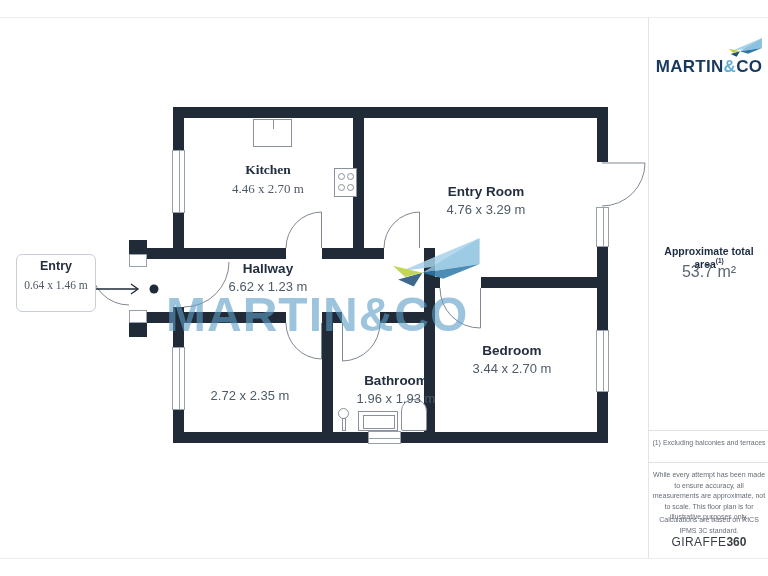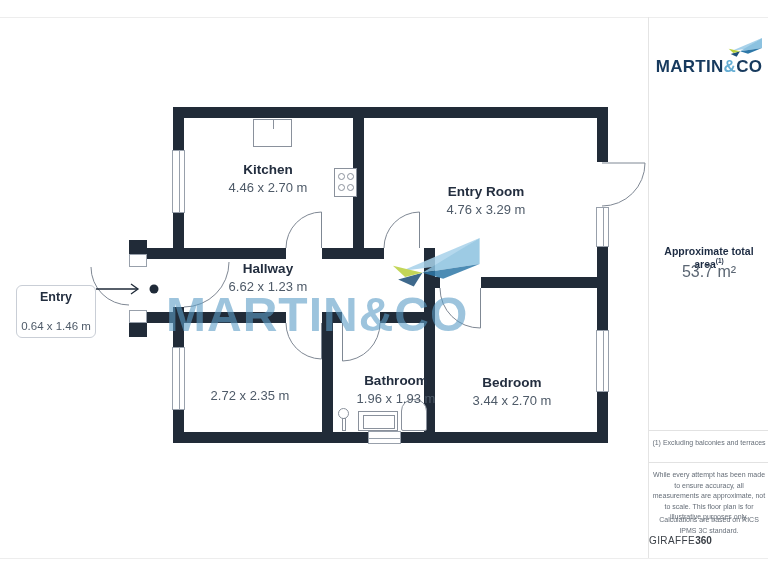--- a/index.html
+++ b/index.html
@@ -11,40 +11,40 @@
   .gap{position:absolute;background:#fff;}
   .window{position:absolute;background:#fff;border:1px solid #98a0ab;box-sizing:border-box;}
   .window .mid-v{position:absolute;left:50%;top:0;width:1px;height:100%;background:#98a0ab;}
   .window .mid-h{position:absolute;top:50%;left:0;height:1px;width:100%;background:#98a0ab;}
   .fixture{position:absolute;background:#fff;border:1px solid #8a919c;box-sizing:border-box;}
   .burner{position:absolute;width:7px;height:7px;border:1px solid #8a919c;border-radius:50%;box-sizing:border-box;}
   .overlay{position:absolute;left:0;top:0;pointer-events:none;}
   .room-label{position:absolute;text-align:center;transform:translateX(-50%);white-space:nowrap;z-index:7;}
   .room-name{font-size:13.5px;font-weight:bold;color:#232e3f;}
   .room-dims{font-size:13px;color:#4e5a68;margin-top:3px;}
-  .entry-box{position:absolute;left:16px;top:285px;width:78px;background:#fff;border:1px solid #c9ced6;
-             border-radius:6px;text-align:center;padding:4px 0 5px;z-index:8;}
+  .entry-box{position:absolute;left:16px;top:254px;width:78px;background:#fff;border:1px solid #c9ced6;
+             border-radius:6px;text-align:center;padding:4px 0 20px;z-index:8;}
   .entry-box .room-name{font-size:12.5px;}
-  .entry-box .room-dims{font-size:11.5px;margin-top:16px;}
+  .entry-box .room-dims{font-size:11.5px;margin-top:6px;font-family:Liberation Serif, serif;}
   .wm-text{position:absolute;left:166px;top:287px;font-size:48px;font-weight:bold;letter-spacing:1px;
            color:rgba(91,156,198,0.60);white-space:nowrap;z-index:6;}
   .wm-bird{position:absolute;left:392px;top:238px;width:92px;height:52px;opacity:.85;z-index:6;}
   
   .sidebar{position:absolute;left:648px;top:17px;width:120px;height:541px;border-left:1px solid #e4e4e4;}
   .sb-div{position:absolute;left:0;width:100%;height:1px;background:#e2e2e2;}
   .sb-logo{position:absolute;top:40px;left:0;width:100%;text-align:center;font-size:17px;font-weight:bold;
            letter-spacing:.3px;color:#173a5e;white-space:nowrap;}
   .sb-logo .amp{color:#66aed4;}
   .sb-bird{position:absolute;top:21px;right:5px;width:36px;height:20px;}
   .sb-area-label{position:absolute;top:228px;left:0;width:100%;text-align:center;font-size:10.5px;
                  font-weight:bold;color:#1c2b42;}
   .sb-area-label sup{font-size:6.5px;}
   .sb-area-value{position:absolute;top:246px;left:0;width:100%;text-align:center;font-size:16px;color:#5b6673;}
   .sb-small{position:absolute;left:3px;width:114px;text-align:center;font-size:7px;line-height:1.5;color:#666e78;}
-  .sb-giraffe{position:absolute;top:518px;left:0;width:100%;text-align:left;font-size:10px;color:#3a3f46;
+  .sb-giraffe{position:absolute;top:518px;left:0;width:100%;text-align:center;font-size:12px;color:#3a3f46;
               letter-spacing:.4px;}
   .sb-giraffe b{letter-spacing:0;}
 </style>
 </head>
 <body>
 
 <div class="stage">
 
   <div class="hairline" style="left:0;top:17px;width:768px;height:1px;"></div>
   <div class="hairline" style="left:0;top:558px;width:768px;height:1px;"></div>
@@ -135,33 +135,33 @@
 
     <div class="wm-text"><span>MARTIN</span><span>&amp;</span><span>CO</span></div>
     <svg class="wm-bird" viewBox="0 0 104 60">
       <polygon points="100,0 10,38 50,33" fill="#a8d2ea"></polygon>
       <polygon points="100,0 34,40 100,30" fill="#8cc2e0"></polygon>
       <polygon points="100,30 34,40 58,47" fill="#2e78a8"></polygon>
       <polygon points="34,40 6,48 24,56" fill="#1d4f78"></polygon>
       <polygon points="34,40 0,32 14,45" fill="#b9cf3c"></polygon>
     </svg>
 
-    <div class="room-label" style="left:268px;top:162px;">
+    <div class="room-label" style="left:268px;top:162px;font-family:Liberation Serif, serif;">
       <div class="room-name">Kitchen</div>
       <div class="room-dims">4.46 x 2.70 m</div>
     </div>
     <div class="room-label" style="left:486px;top:184px;">
       <div class="room-name">Entry Room</div>
       <div class="room-dims">4.76 x 3.29 m</div>
     </div>
     <div class="room-label" style="left:268px;top:261px;">
       <div class="room-name">Hallway</div>
       <div class="room-dims">6.62 x 1.23 m</div>
     </div>
-    <div class="room-label" style="left:512px;top:343px;margin-top:32px;">
+    <div class="room-label" style="left:512px;top:343px;">
       <div class="room-name">Bedroom</div>
       <div class="room-dims">3.44 x 2.70 m</div>
     </div>
     <div class="room-label" style="left:396px;top:373px;">
       <div class="room-name">Bathroom</div>
       <div class="room-dims">1.96 x 1.93 m</div>
     </div>
     <div class="room-label" style="left:250px;top:388px;">
       <div class="room-dims" style="margin-top:0;">2.72 x 2.35 m</div>
     </div>

